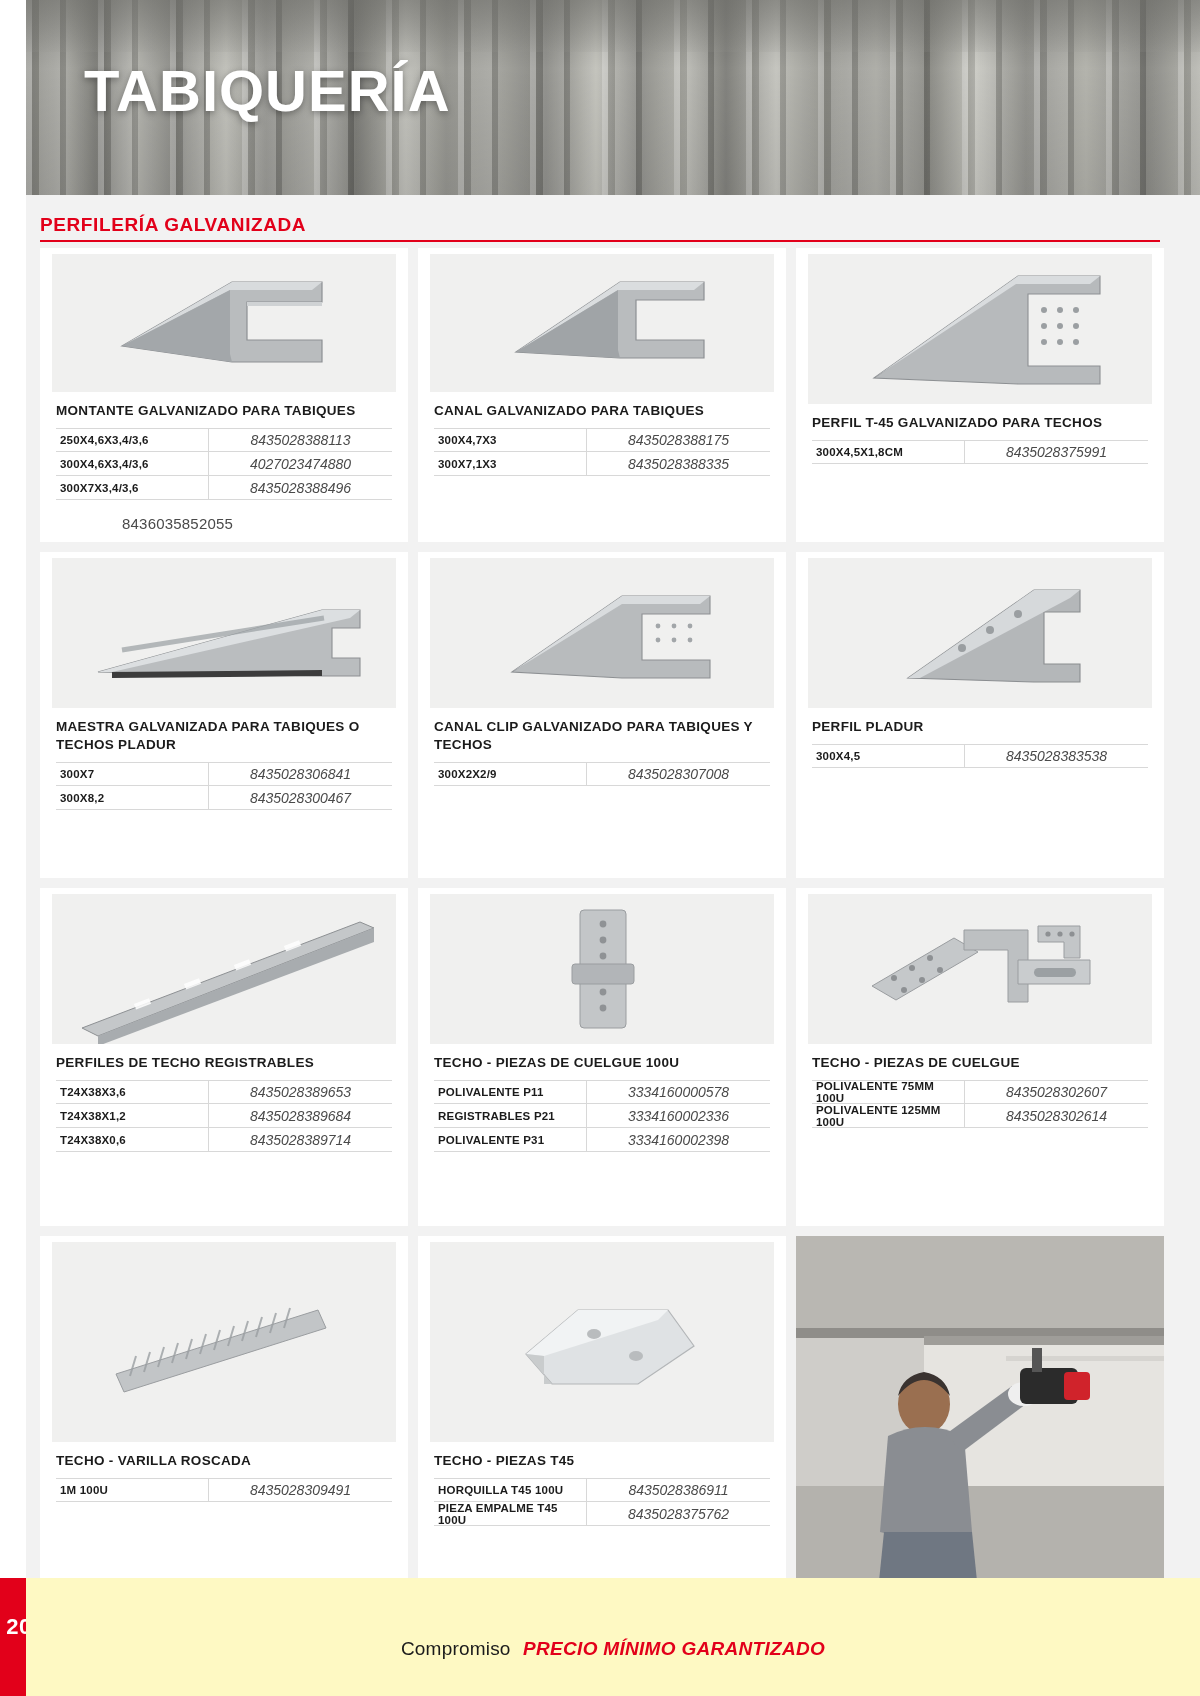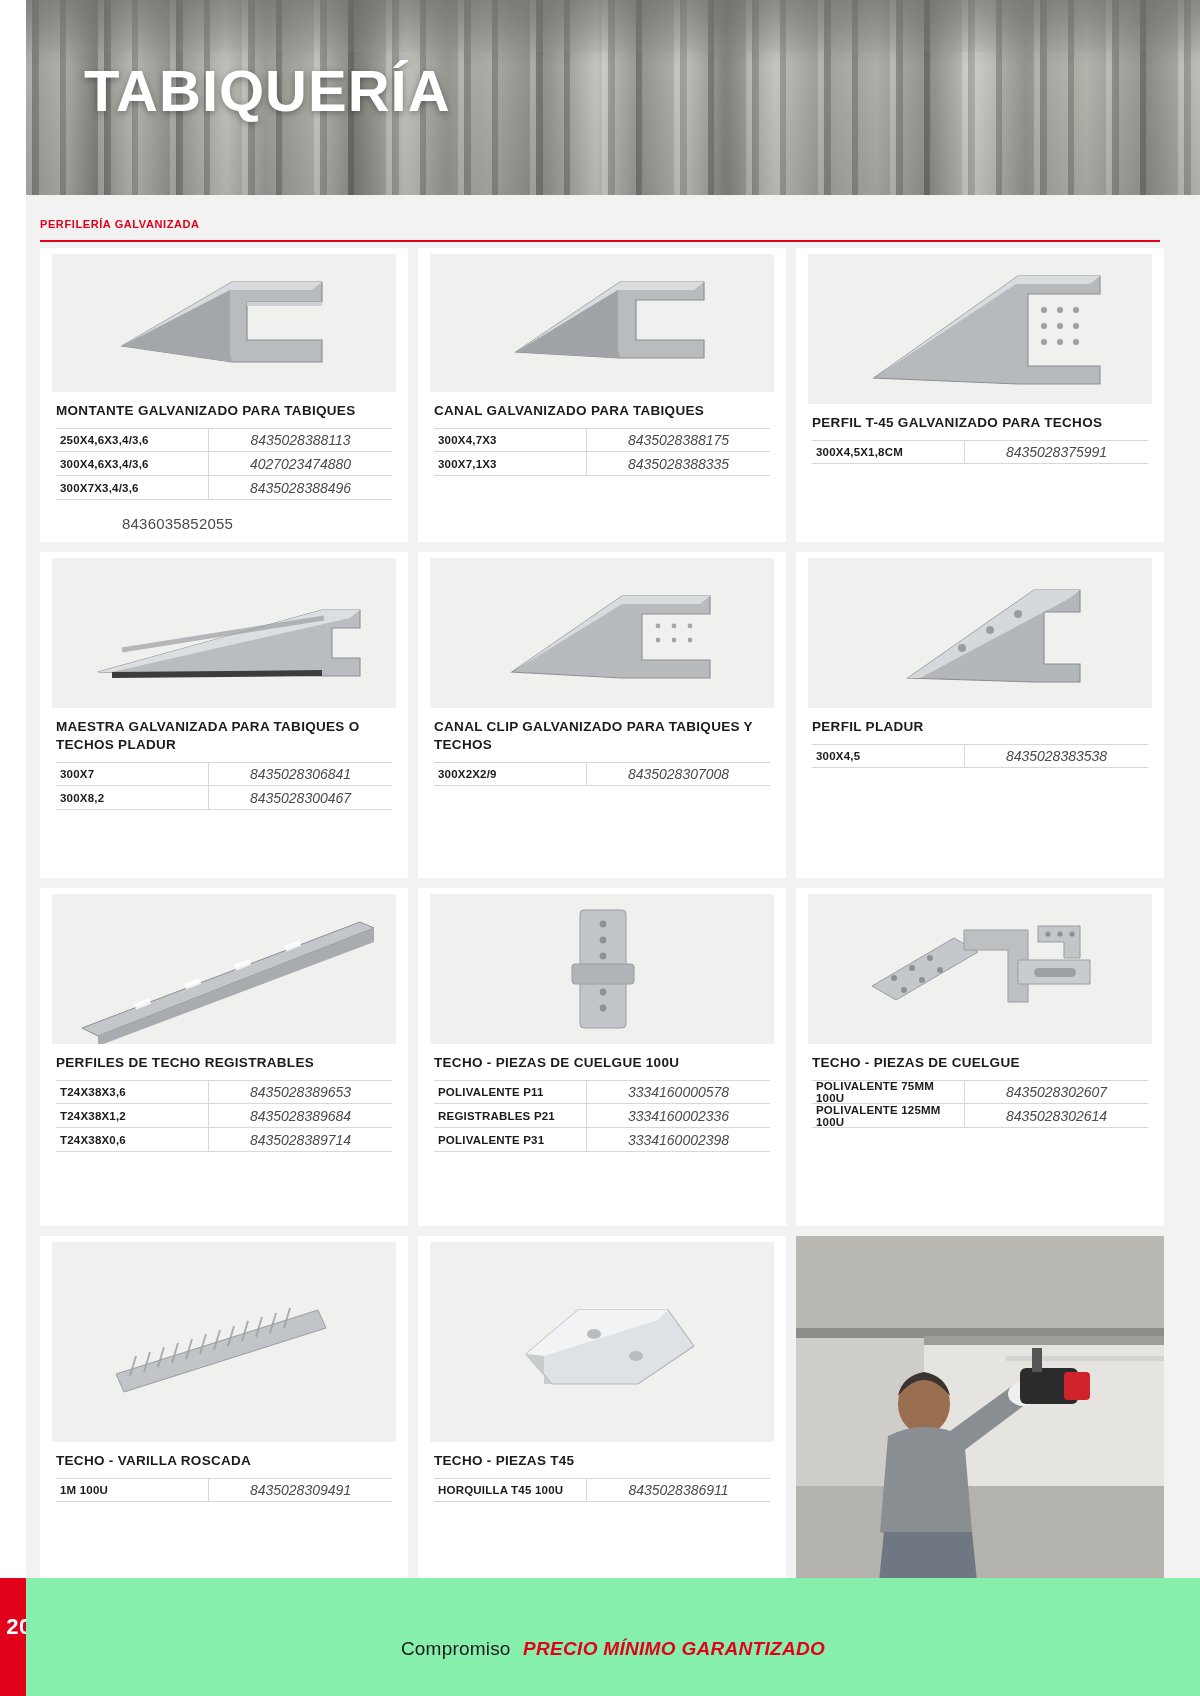--- a/index.html
+++ b/index.html
@@ -88,21 +88,21 @@
   }
 
   
   .section-head {
     position: absolute;
     left: 40px; top: 214px;
     width: 1120px;
   }
   .section-title {
     color: #e2001a;
-    font-size: 11px;
+    font-size: 19px;
     font-weight: 700;
     letter-spacing: 0.6px;
     padding-bottom: 6px;
     display: inline-block;
   }
   .section-rule {
     position: absolute;
     left: 0; top: 26px;
     width: 1120px; height: 1.5px;
     background: #e2001a;
@@ -193,21 +193,21 @@
   .worker-photo {
     position: absolute; inset: 0;
     background: linear-gradient(180deg, #cfcdc9 0%, #bfbdb8 55%, #b2b0ab 100%);
   }
 
   
   .footer {
     position: absolute;
     left: 26px; bottom: 0;
     width: 1174px; height: 118px;
-    background: #86efac;
+    background: #fef9c3;
   }
   .footer-inner {
     position: absolute;
     left: 0; right: 0; bottom: 36px;
     text-align: center;
     white-space: nowrap;
   }
   .footer-compromiso {
     font-size: 19px;
     color: #1b1b1b;
@@ -544,20 +544,24 @@
             <ellipse cx="118" cy="56" rx="7" ry="5" fill="#b9bcbe"></ellipse>
           </g>
         </svg>
       </div>
       <div class="card-title">TECHO - PIEZAS T45</div>
       <div class="rows">
         <div class="row">
           <div class="code">HORQUILLA T45 100U</div>
           <div class="ean">8435028386911</div>
         </div>
+        <div class="row">
+          <div class="code">PIEZA EMPALME T45 100U</div>
+          <div class="ean">8435028375762</div>
+        </div>
       </div>
     </div>
 
     <div class="photo-card r4">
       <div class="worker-photo">
         <svg viewBox="0 0 368 355" preserveAspectRatio="none" style="position:absolute;inset:0;width:100%;height:100%">
           <rect x="0" y="0" width="368" height="355" fill="#cfcdc9"></rect>
           <rect x="0" y="0" width="368" height="96" fill="#b9b7b2"></rect>
           <rect x="0" y="92" width="368" height="10" fill="#8f8d89"></rect>
           <rect x="128" y="100" width="240" height="150" fill="#e6e4e0"></rect>

